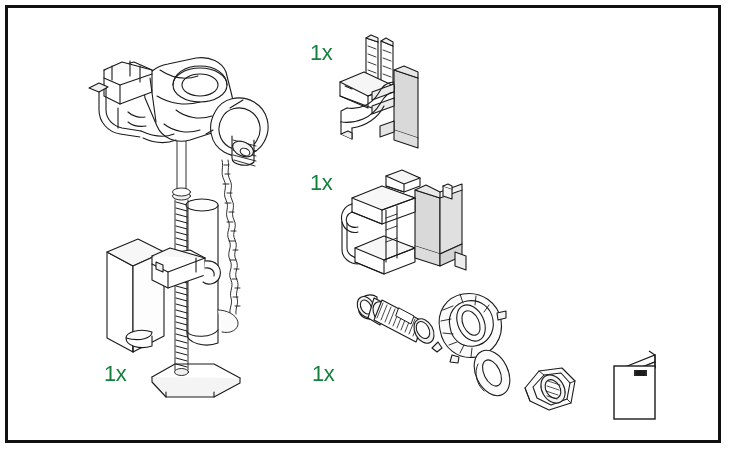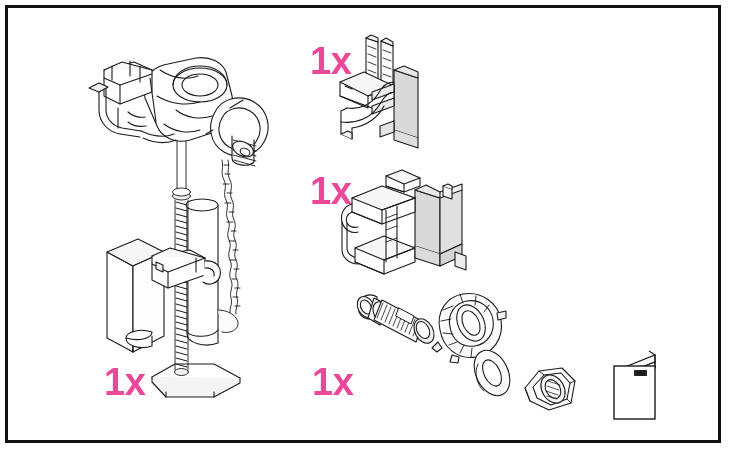--- a/index.html
+++ b/index.html
@@ -24,24 +24,24 @@
     top: 5px;
     width: 716px;
     height: 438px;
     border: 3px solid #111111;
     box-sizing: border-box;
     background: transparent;
   }
   .qty-label {
     position: absolute;
     font-family: "Liberation Sans", sans-serif;
-    font-weight: bold;
-    font-size: 38px;
+    font-weight: normal;
+    font-size: 22px;
     line-height: 1;
-    color: #ec4899;
+    color: #15803d;
     letter-spacing: -0.5px;
     user-select: none;
   }
   .qty-1 { left: 310px; top: 42px; }
   .qty-2 { left: 310px; top: 172px; }
   .qty-3 { left: 312px; top: 363px; }
   .qty-4 { left: 104px; top: 363px; }
 
   .art {
     position: absolute;

